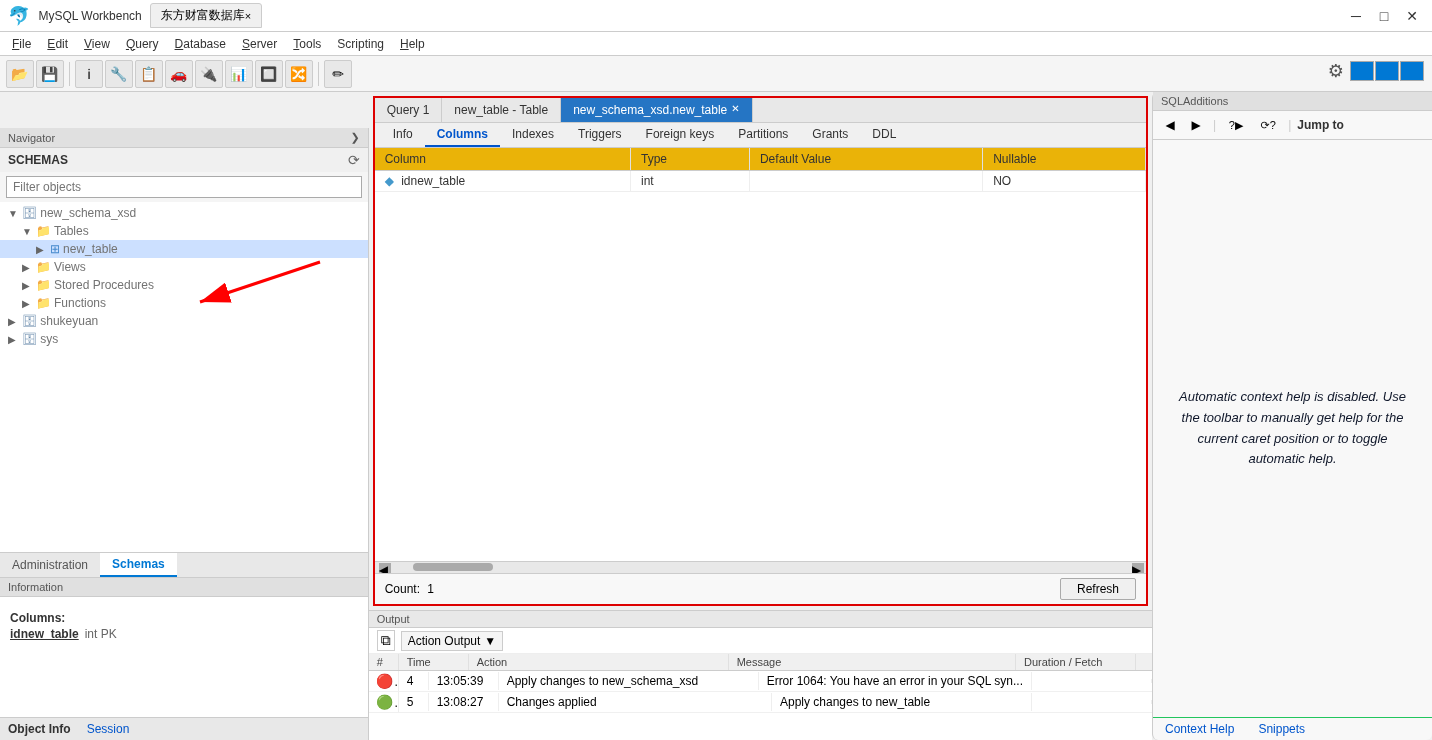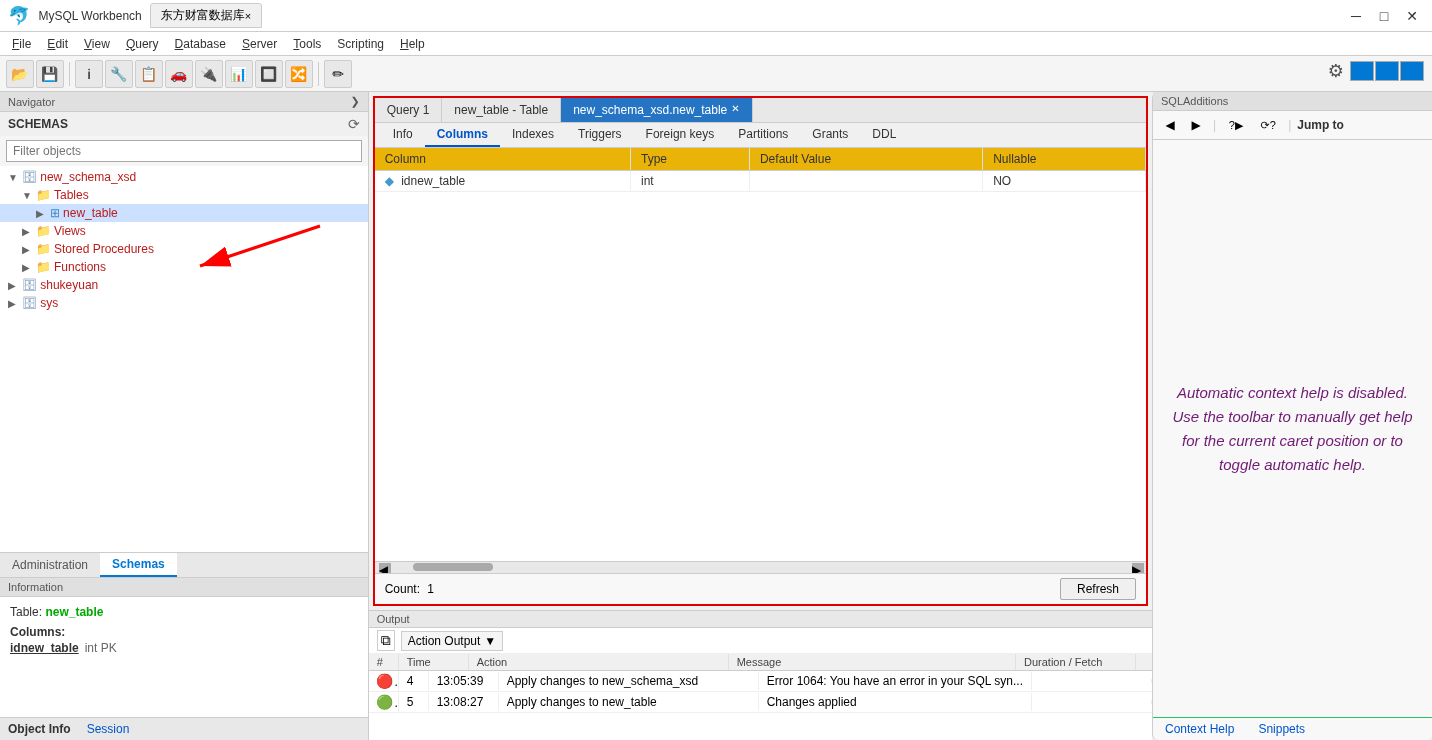--- a/index.html
+++ b/index.html
@@ -31,36 +31,36 @@
       width: 28px; height: 28px; background: #e8e8e8; border: 1px solid #ccc;
       cursor: pointer; display: flex; align-items: center; justify-content: center;
       font-size: 14px; border-radius: 2px;
     }
     .toolbar-sep { width: 1px; height: 24px; background: #ccc; margin: 0 3px; }
 
     
     .main-layout { display: flex; height: calc(740px - 32px - 24px - 36px); }
 
     
-    .left-panel { width: 540px; display: flex; flex-direction: column; background: #f5f5f5; border-right: 1px solid #ccc; }
+    .left-panel { width: 540px; display: flex; flex-direction: column; background: #f5f5f5; border-right: 1px solid #ccc; margin-top: 36px; }
 
     .panel-header { background: #e0e0e0; padding: 3px 8px; font-size: 11px; color: #555; border-bottom: 1px solid #ccc; display: flex; align-items: center; justify-content: space-between; }
 
     .schemas-header { display: flex; align-items: center; justify-content: space-between; padding: 4px 8px; background: #f0f0f0; }
     .schemas-title { font-weight: bold; font-size: 12px; color: #333; }
 
     .filter-box { padding: 4px 6px; }
     .filter-input { width: 100%; padding: 3px 6px; border: 1px solid #aaa; background: #fff; font-size: 12px; }
 
     .tree-area { flex: 1; overflow-y: auto; background: #fff; padding: 2px 0; }
     .tree-item { display: flex; align-items: center; padding: 2px 4px; cursor: pointer; white-space: nowrap; }
     .tree-item.selected { background: #cce0ff; }
     .tree-indent { display: inline-block; }
     .tree-arrow { display: inline-block; width: 14px; font-size: 10px; color: #666; }
-    .tree-label { font-size: 12px; color: #b91c1c; }
+    .tree-label { font-size: 12px; color: #737373; }
 
     
     .left-bottom { border-top: 1px solid #ccc; }
     .tab-row { display: flex; background: #e8e8e8; border-bottom: 1px solid #ccc; }
     .tab-btn { padding: 4px 12px; font-size: 12px; cursor: pointer; border: none; background: none; color: #555; }
     .tab-btn.active { background: #fff; color: #0078d4; font-weight: bold; border-bottom: 2px solid #0078d4; }
 
     .info-panel { padding: 8px 10px; background: #fff; min-height: 120px; }
     .info-table-label { color: #333; font-size: 12px; margin-bottom: 4px; }
     .info-table-name { color: #00aa00; font-weight: bold; }
@@ -105,21 +105,21 @@
     .scrollbar-area { height: 12px; background: #e8e8e8; border-top: 1px solid #ccc; display: flex; align-items: center; padding: 0 2px; }
     .scrollbar-thumb { height: 8px; width: 80px; background: #aaa; border-radius: 4px; margin-left: 20px; }
 
     
     .sql-additions { width: 280px; background: #f8f8f8; border-left: 1px solid #ccc; display: flex; flex-direction: column; border-radius: 6px; }
     .sql-additions-header { background: #e0e0e0; padding: 3px 8px; font-size: 11px; color: #555; border-bottom: 1px solid #ccc; display: flex; align-items: center; justify-content: space-between; }
     .sql-additions-toolbar { display: flex; align-items: center; padding: 4px 6px; border-bottom: 1px solid #ccc; gap: 4px; }
     .sql-nav-btn { width: 22px; height: 20px; background: none; border: 1px solid transparent; cursor: pointer; font-size: 12px; display: flex; align-items: center; justify-content: center; }
     .sql-nav-sep { color: #ccc; margin: 0 2px; }
     .jump-to-label { font-size: 12px; color: #333; font-weight: bold; }
-    .sql-help-text { padding: 16px; font-size: 15px; color: #701a75; text-align: center; line-height: 1.6; font-style: italic; }
+    .sql-help-text { padding: 16px; font-size: 13px; color: #0f172a; text-align: center; line-height: 1.6; font-style: italic; }
     .sql-additions-bottom { border-top: 1px solid #22c55e; display: flex; }
     .sql-bottom-tab { padding: 4px 12px; font-size: 12px; cursor: pointer; color: #0055cc; }
 
     
     .output-area { height: 120px; border-top: 1px solid #ccc; background: #fff; display: flex; flex-direction: column; }
     .output-header { background: #e8e8e8; padding: 2px 8px; font-size: 11px; color: #555; border-bottom: 1px solid #ccc; }
     .output-toolbar { display: flex; align-items: center; padding: 2px 8px; border-bottom: 1px solid #eee; gap: 6px; }
     .output-dropdown { display: flex; align-items: center; gap: 4px; font-size: 12px; padding: 2px 6px; border: 1px solid #ccc; background: #f5f5f5; cursor: pointer; }
     .output-table-header { display: flex; background: #f0f0f0; border-bottom: 1px solid #ccc; font-size: 11px; color: #444; }
     .output-col { padding: 2px 8px; border-right: 1px solid #e0e0e0; }
@@ -287,24 +287,20 @@
 
       <div class="left-bottom">
         <div class="tab-row">
           <button class="tab-btn">Administration</button>
           <button class="tab-btn active">Schemas</button>
         </div>
         <div class="panel-header">
           <span>Information</span>
         </div>
         <div class="info-panel">
-          <div class="info-table-label">
-            <span>Table:</span>
-            <span class="info-table-name">new_table</span>
-          </div>
           <div style="margin-top:6px;">
             <span class="info-columns-label">Columns:</span>
             <div class="info-col-row">
               <span class="info-col-name">idnew_table</span>
               <span class="info-col-type">int PK</span>
             </div>
           </div>
         </div>
         <div class="object-info-bar">
           <span class="object-info-tab active">Object Info</span>
@@ -417,22 +413,22 @@
                 <div class="output-cell message">Error 1064: You have an error in your SQL syn...</div>
                 <div class="output-cell duration"></div>
               </div>
 
               <div class="output-row">
                 <div class="output-cell num">
                   <span class="status-icon-ok">🟢</span>
                 </div>
                 <div class="output-cell num">5</div>
                 <div class="output-cell time">13:08:27</div>
+                <div class="output-cell message">Changes applied</div>
                 <div class="output-cell action">Apply changes to new_table</div>
-                <div class="output-cell message">Changes applied</div>
                 <div class="output-cell duration"></div>
               </div>
             </div>
           </div>
 
         </div>
 
         <div class="sql-additions">
           <div class="sql-additions-header">
             <span>SQLAdditions</span>

